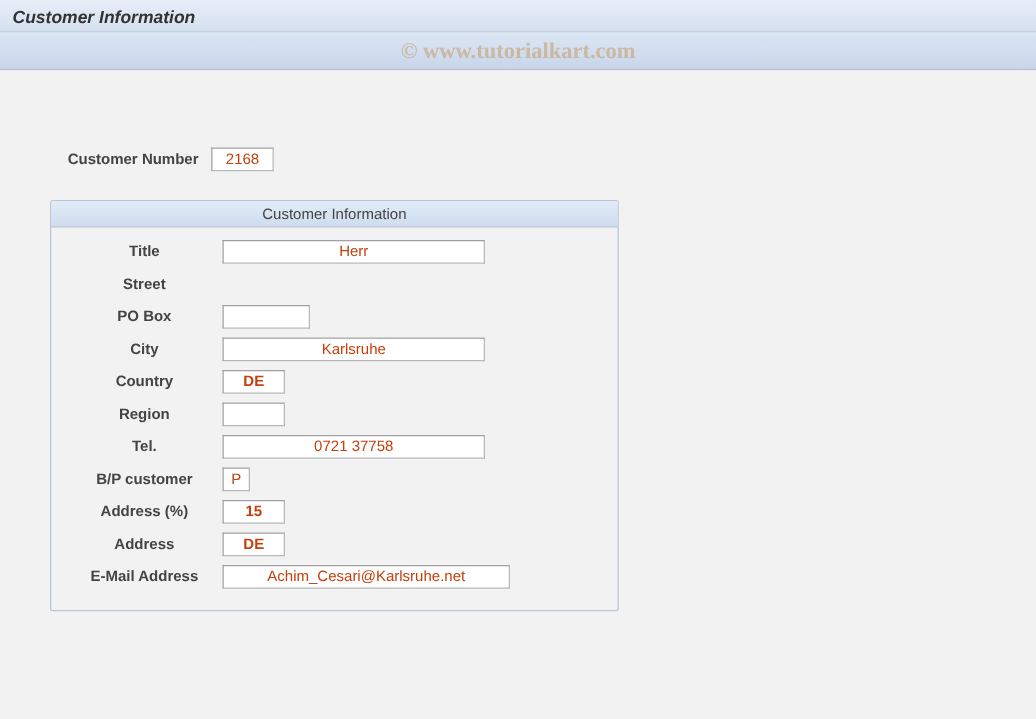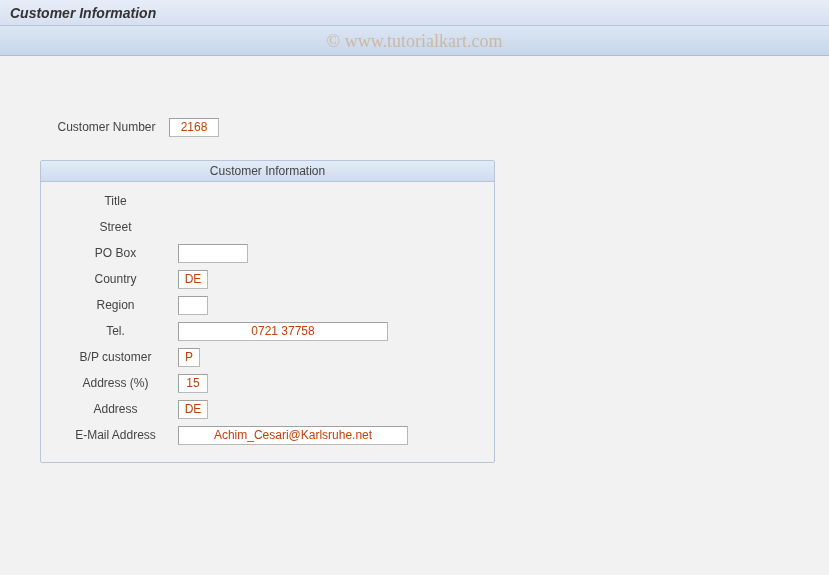--- a/index.html
+++ b/index.html
@@ -34,35 +34,37 @@
     .watermark {
       position: absolute;
       left: 50%;
       top: 50%;
       transform: translate(-50%, -50%);
       font-size: 18px;
       color: rgba(200, 170, 130, 0.7);
       font-family: Georgia, serif;
       white-space: nowrap;
       pointer-events: none;
+      font-weight: bold;
     }
     .content {
       padding: 30px 20px 20px 40px;
       background: #f2f2f2;
     }
     .field-row {
       display: flex;
       align-items: center;
       margin-bottom: 4px;
       height: 22px;
     }
     .field-label {
       width: 125px;
       color: #444;
       font-size: 12px;
+      font-weight: bold;
     }
     .field-input {
       background: #fff;
       border: 1px solid #b8b8b8;
       border-top-color: #a0a0a0;
       border-left-color: #a0a0a0;
       height: 19px;
       padding: 1px 4px;
       font-family: Arial, Helvetica, sans-serif;
       font-size: 12px;
@@ -85,21 +87,21 @@
       background: linear-gradient(to bottom, #e2ecf8 0%, #cfdcee 100%);
       border-bottom: 1px solid #b8c4d8;
       padding: 3px 8px;
       font-size: 12px;
       color: #444;
     }
     .group-body {
       padding: 8px 12px 12px 12px;
     }
     .w-small { width: 50px; }
-    .w-xsmall { width: 30px; }
+    .w-xsmall { width: 50px; font-weight: bold; }
     .w-xxsmall { width: 22px; }
     .w-med { width: 70px; }
     .w-large { width: 210px; }
     .w-xlarge { width: 230px; }
   </style>
 </head>
 <body>
 
 <div class="title-bar">
   <span class="title">Customer Information</span>
@@ -116,32 +118,37 @@
     <input class="field-input w-small" value="2168" style="">
   </div>
 
   <div class="group-box">
     <div class="group-header">Customer Information</div>
     <div class="group-body">
 
 
       <div class="field-row">
         <span class="field-label">Title</span>
+        <input class="field-input w-large" value="Herr" style="">
       </div>
 
       <div class="field-row">
         <span class="field-label">Street</span>
       </div>
 
       <div class="field-row">
         <span class="field-label">PO Box</span>
         <input class="field-input w-med" value="" style="">
       </div>
 
 
+      <div class="field-row">
+        <span class="field-label">City</span>
+        <input class="field-input w-large" value="Karlsruhe" style="">
+      </div>
 
       <div class="field-row">
         <span class="field-label">Country</span>
         <input class="field-input w-xsmall" value="DE" style="">
       </div>
 
       <div class="field-row">
         <span class="field-label">Region</span>
         <input class="field-input w-xsmall" value="" style="">
       </div>

